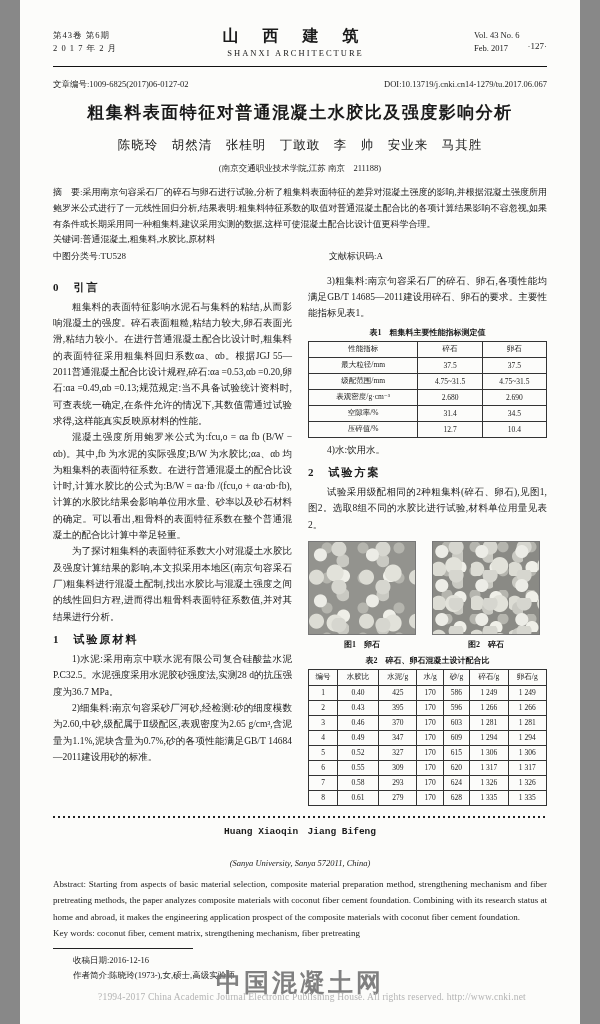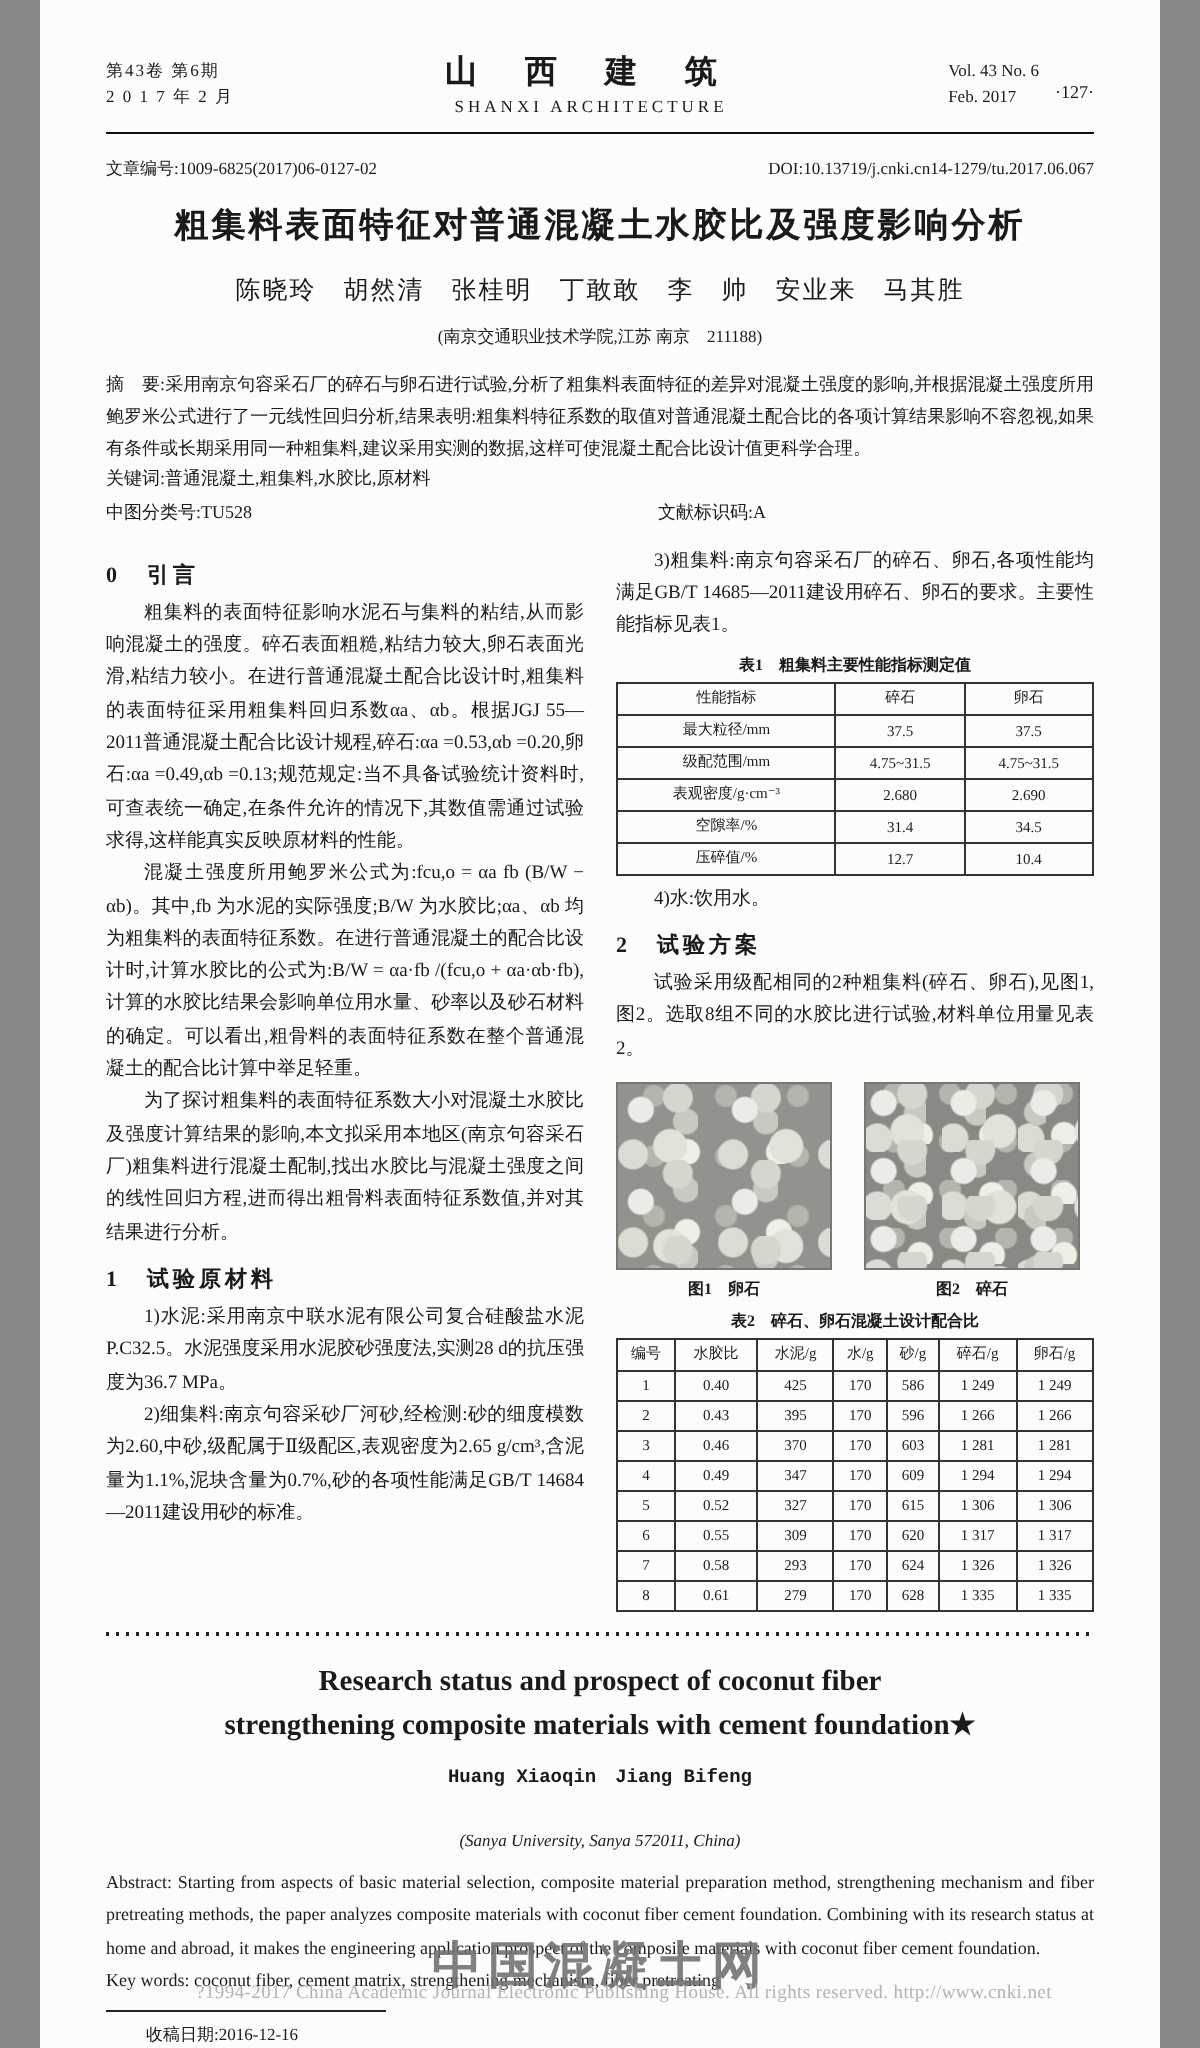--- a/index.html
+++ b/index.html
@@ -298,24 +298,20 @@
                 <td>1 335</td>
                 <td>1 335</td>
               </tr>
             </tbody>
         </table>
       </div>
     </div>
 
     <div class="dotline"></div>
 
-    <div class="eng-title">
-      <div>Research status and prospect of coconut fiber</div>
-      <div>strengthening composite materials with cement foundation★</div>
-    </div>
     <div class="eng-authors">Huang Xiaoqin　Jiang Bifeng</div>
     <div class="eng-affil">(Sanya University, Sanya 572011, China)</div>
     <div class="eng-abs">
       <b>Abstract:</b> <span>Starting from aspects of basic material selection, composite material preparation method, strengthening mechanism and fiber pretreating methods, the paper analyzes composite materials with coconut fiber cement foundation. Combining with its research status at home and abroad, it makes the engineering application prospect of the composite materials with coconut fiber cement foundation.</span>
     </div>
     <div class="eng-kw">
       <b>Key words:</b> <span>coconut fiber, cement matrix, strengthening mechanism, fiber pretreating</span>
     </div>
 
     <div class="footrule"></div>

